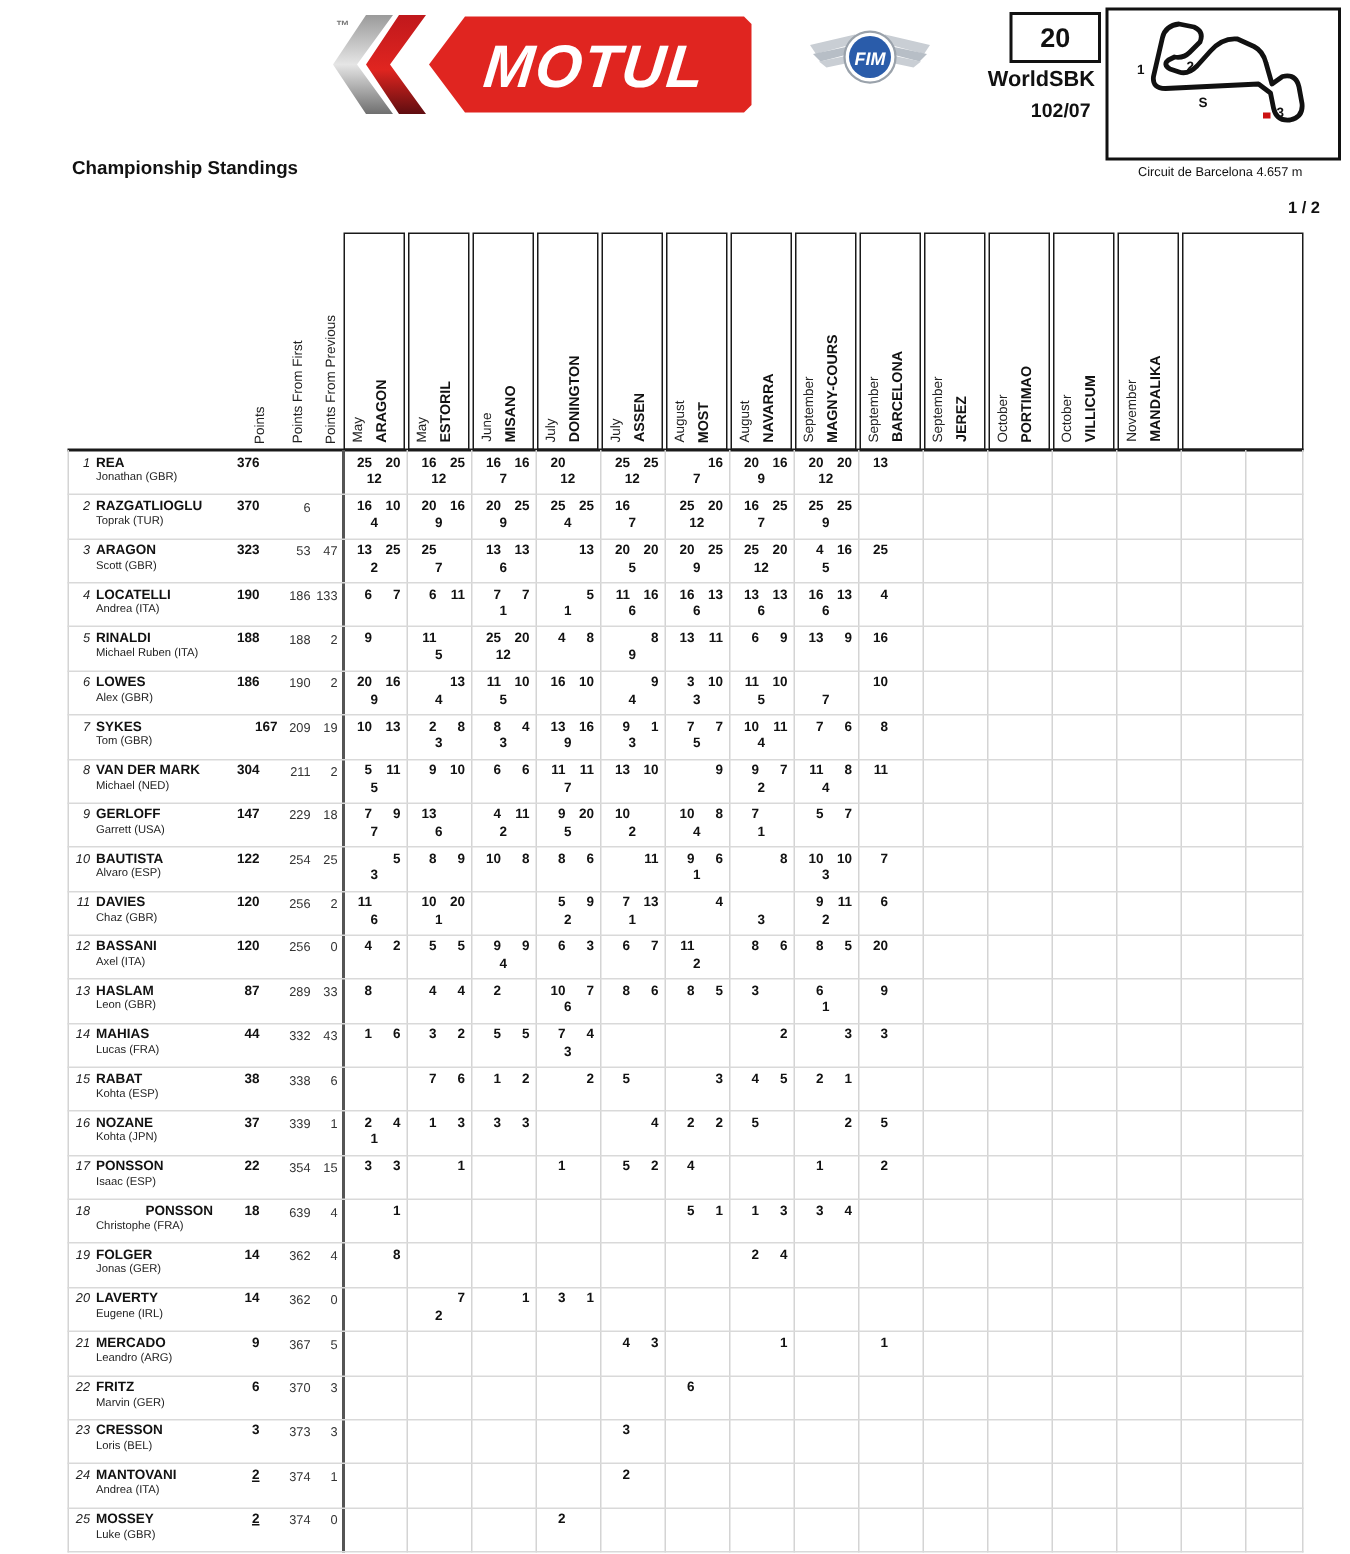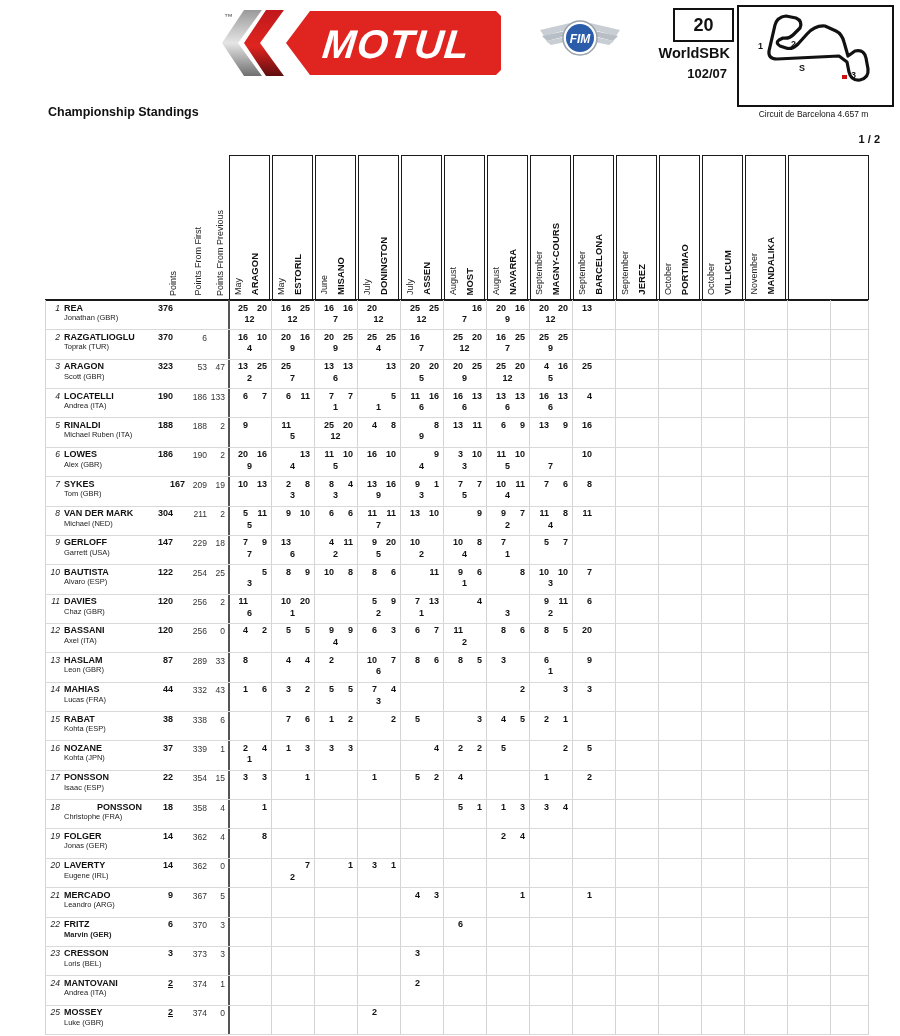--- a/index.html
+++ b/index.html
@@ -637,21 +637,21 @@
         <div class="rv" style="position: absolute; left: 377px; width: 17px; top: 2.5px; text-align: right;">2</div>
         <div class="rv" style="position: absolute; left: 400px; width: 18px; top: 2.5px; text-align: right;">4</div>
         <div class="rv" style="position: absolute; left: 486px; width: 18px; top: 2.5px; text-align: right;">1</div>
         <div class="rv" style="position: absolute; left: 529px; width: 18px; top: 2.5px; text-align: right;">2</div>
       </div>
       <div class="row" style="position: absolute; top: 644.12px; height: 29.36px;">
         <div class="rpos" style="position: absolute; left: 0px; width: 15px; top: 2.5px;">18</div>
         <div class="rsur" style="position: absolute; left: 24px; top: 2.5px; margin-left: 28px;">PONSSON</div>
         <div class="rsub" style="position: absolute; left: 19px; top: 13px;">Christophe  (FRA)</div>
         <div class="rpts" style="position: absolute; left: 94px; width: 34px; top: 2.5px;">18</div>
-        <div class="rstat" style="position: absolute; left: 130px; width: 32px; top: 3.5px;">358</div>
+        <div class="rstat" style="position: absolute; left: 130px; width: 32px; top: 3.5px;">639</div>
         <div class="rstat" style="position: absolute; left: 150px; width: 30px; top: 3.5px;">4</div>
         <div class="rv" style="position: absolute; left: 205px; width: 17px; top: 2.5px; text-align: right;">1</div>
         <div class="rv" style="position: absolute; left: 400px; width: 18px; top: 2.5px; text-align: right;">5</div>
         <div class="rv" style="position: absolute; left: 420px; width: 17px; top: 2.5px; text-align: right;">1</div>
         <div class="rv" style="position: absolute; left: 443px; width: 18px; top: 2.5px; text-align: right;">1</div>
         <div class="rv" style="position: absolute; left: 463px; width: 17px; top: 2.5px; text-align: right;">3</div>
         <div class="rv" style="position: absolute; left: 486px; width: 18px; top: 2.5px; text-align: right;">3</div>
         <div class="rv" style="position: absolute; left: 506px; width: 17px; top: 2.5px; text-align: right;">4</div>
       </div>
       <div class="row" style="position: absolute; top: 673.48px; height: 29.36px;">
@@ -686,21 +686,21 @@
         <div class="rstat" style="position: absolute; left: 130px; width: 32px; top: 3.5px;">367</div>
         <div class="rstat" style="position: absolute; left: 150px; width: 30px; top: 3.5px;">5</div>
         <div class="rv" style="position: absolute; left: 357px; width: 18px; top: 2.5px; text-align: right;">4</div>
         <div class="rv" style="position: absolute; left: 377px; width: 17px; top: 2.5px; text-align: right;">3</div>
         <div class="rv" style="position: absolute; left: 463px; width: 17px; top: 2.5px; text-align: right;">1</div>
         <div class="rv" style="position: absolute; left: 529px; width: 18px; top: 2.5px; text-align: right;">1</div>
       </div>
       <div class="row" style="position: absolute; top: 761.56px; height: 29.36px;">
         <div class="rpos" style="position: absolute; left: 0px; width: 15px; top: 2.5px;">22</div>
         <div class="rsur" style="position: absolute; left: 19px; top: 2.5px;">FRITZ</div>
-        <div class="rsub" style="position: absolute; left: 19px; top: 13px; font-weight: bold;">Marvin  (GER)</div>
+        <div class="rsub" style="position: absolute; left: 19px; top: 13px;">Marvin  (GER)</div>
         <div class="rpts" style="position: absolute; left: 94px; width: 34px; top: 2.5px;">6</div>
         <div class="rstat" style="position: absolute; left: 130px; width: 32px; top: 3.5px;">370</div>
         <div class="rstat" style="position: absolute; left: 150px; width: 30px; top: 3.5px;">3</div>
         <div class="rv" style="position: absolute; left: 400px; width: 18px; top: 2.5px; text-align: right;">6</div>
       </div>
       <div class="row" style="position: absolute; top: 790.92px; height: 29.36px;">
         <div class="rpos" style="position: absolute; left: 0px; width: 15px; top: 2.5px;">23</div>
         <div class="rsur" style="position: absolute; left: 19px; top: 2.5px;">CRESSON</div>
         <div class="rsub" style="position: absolute; left: 19px; top: 13px;">Loris  (BEL)</div>
         <div class="rpts" style="position: absolute; left: 94px; width: 34px; top: 2.5px;">3</div>

